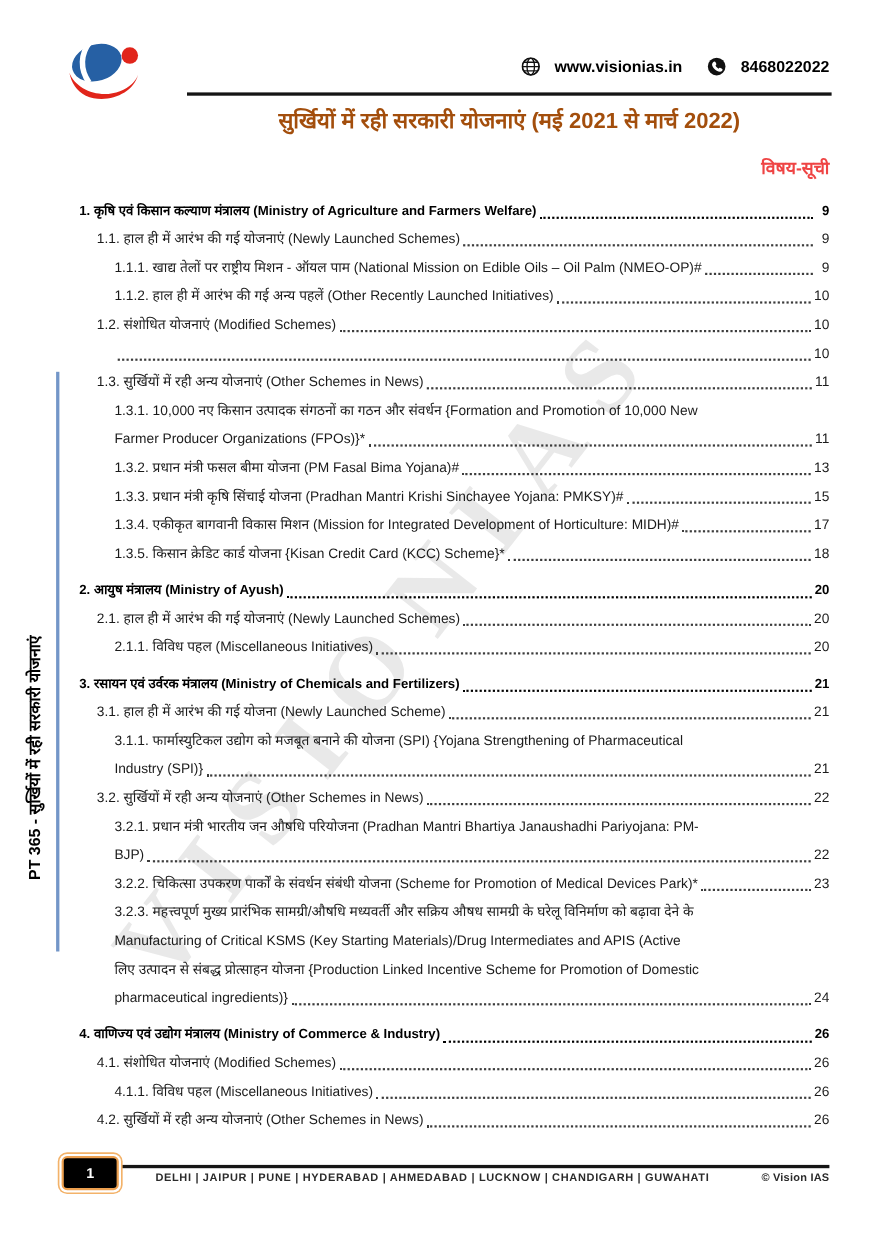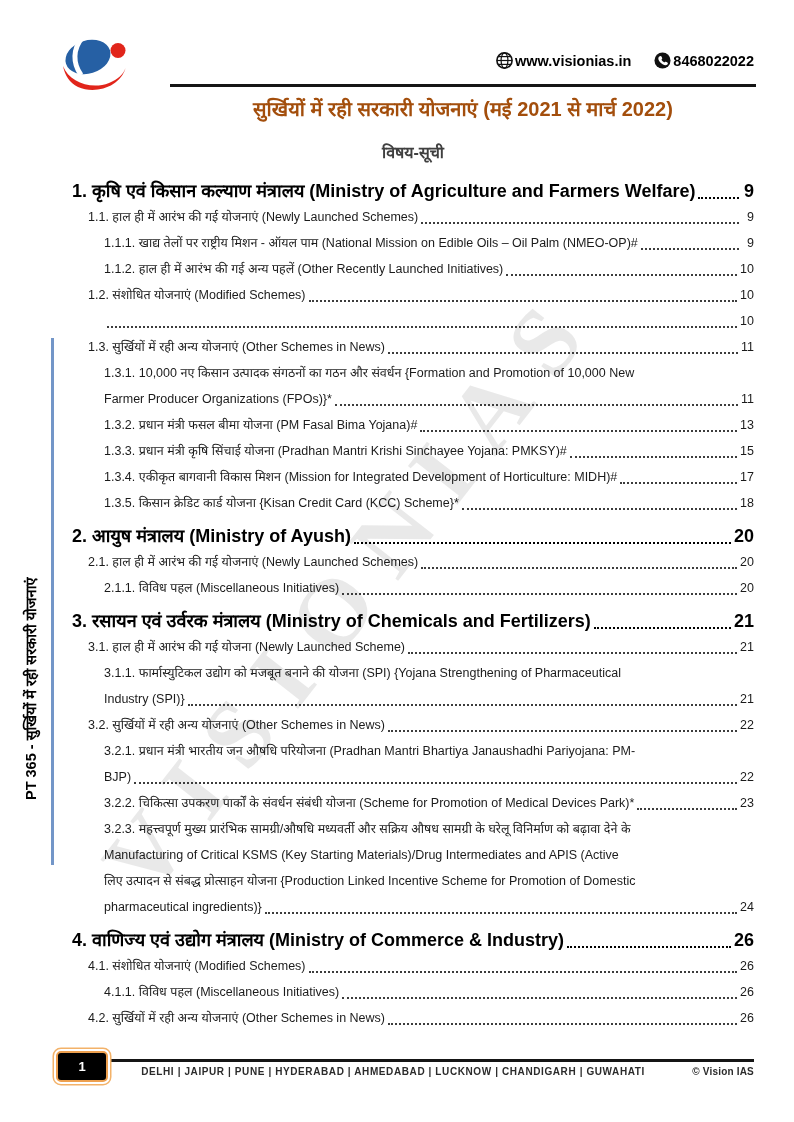--- a/index.html
+++ b/index.html
@@ -25,35 +25,35 @@
   .sidebar-line {
     position:absolute; left:51px; top:338px; width:2.5px; height:527px;
     background:#7396C8; z-index:2;
   }
   
   .logo { position:absolute; left:48px; top:30px; z-index:2; }
   .contact {
     position:absolute; right:40px; top:52px; display:flex; align-items:center; gap:9px;
     font-weight:bold; font-size:14.5px; color:#000; z-index:2;
   }
-  .contact .grp { display:flex; align-items:center; gap:2px; }
+  .contact .grp { display:flex; align-items:center; gap:13px; }
   .contact .grp + .grp { margin-left:14px; }
   .header-rule { position:absolute; left:170px; right:38px; top:84px; height:2.6px; background:#151515; z-index:2; }
   .doc-title {
     position:absolute; left:170px; right:38px; top:95px; text-align:center;
     font-size:20px; font-weight:bold; color:#A34E0C; z-index:2;
   }
   .toc-heading {
-    position:absolute; left:72px; right:40px; top:141px; text-align:center;
-    font-size:16px; font-weight:bold; color:#404040; z-index:2;
+    position:absolute; left:72px; right:40px; top:141px; text-align:right;
+    font-size:16px; font-weight:bold; color:#ef4444; z-index:2;
   }
   
   .toc { position:absolute; left:72px; right:40px; top:178px; z-index:1; font-size:12.5px; }
   .toc-entry { line-height:26px; }
-  .toc-entry.lvl1 { font-weight:bold; font-size:18px; color:#000; margin-top:7px; }
+  .toc-entry.lvl1 { font-weight:bold; font-size:12px; color:#000; margin-top:7px; }
   .toc-entry.lvl1:first-child { margin-top:0; }
   .toc-entry.lvl2 { padding-left:16px; }
   .toc-entry.lvl3 { padding-left:32px; }
   .toc-row { display:flex; align-items:flex-end; }
   .toc-text { flex:0 1 auto; }
   .dots { flex:1 1 auto; min-width:10px; border-bottom:2px dotted #3c3c3c; margin:0 3px 6px 3px; }
   .lvl1 .dots { border-bottom:2.6px dotted #000; margin-bottom:5px; }
   .pg { flex:0 0 auto; text-align:right; min-width:12px; }
   
   .footer-rule { position:absolute; left:110px; right:40px; top:1059px; height:3px; background:#151515; z-index:2; }

